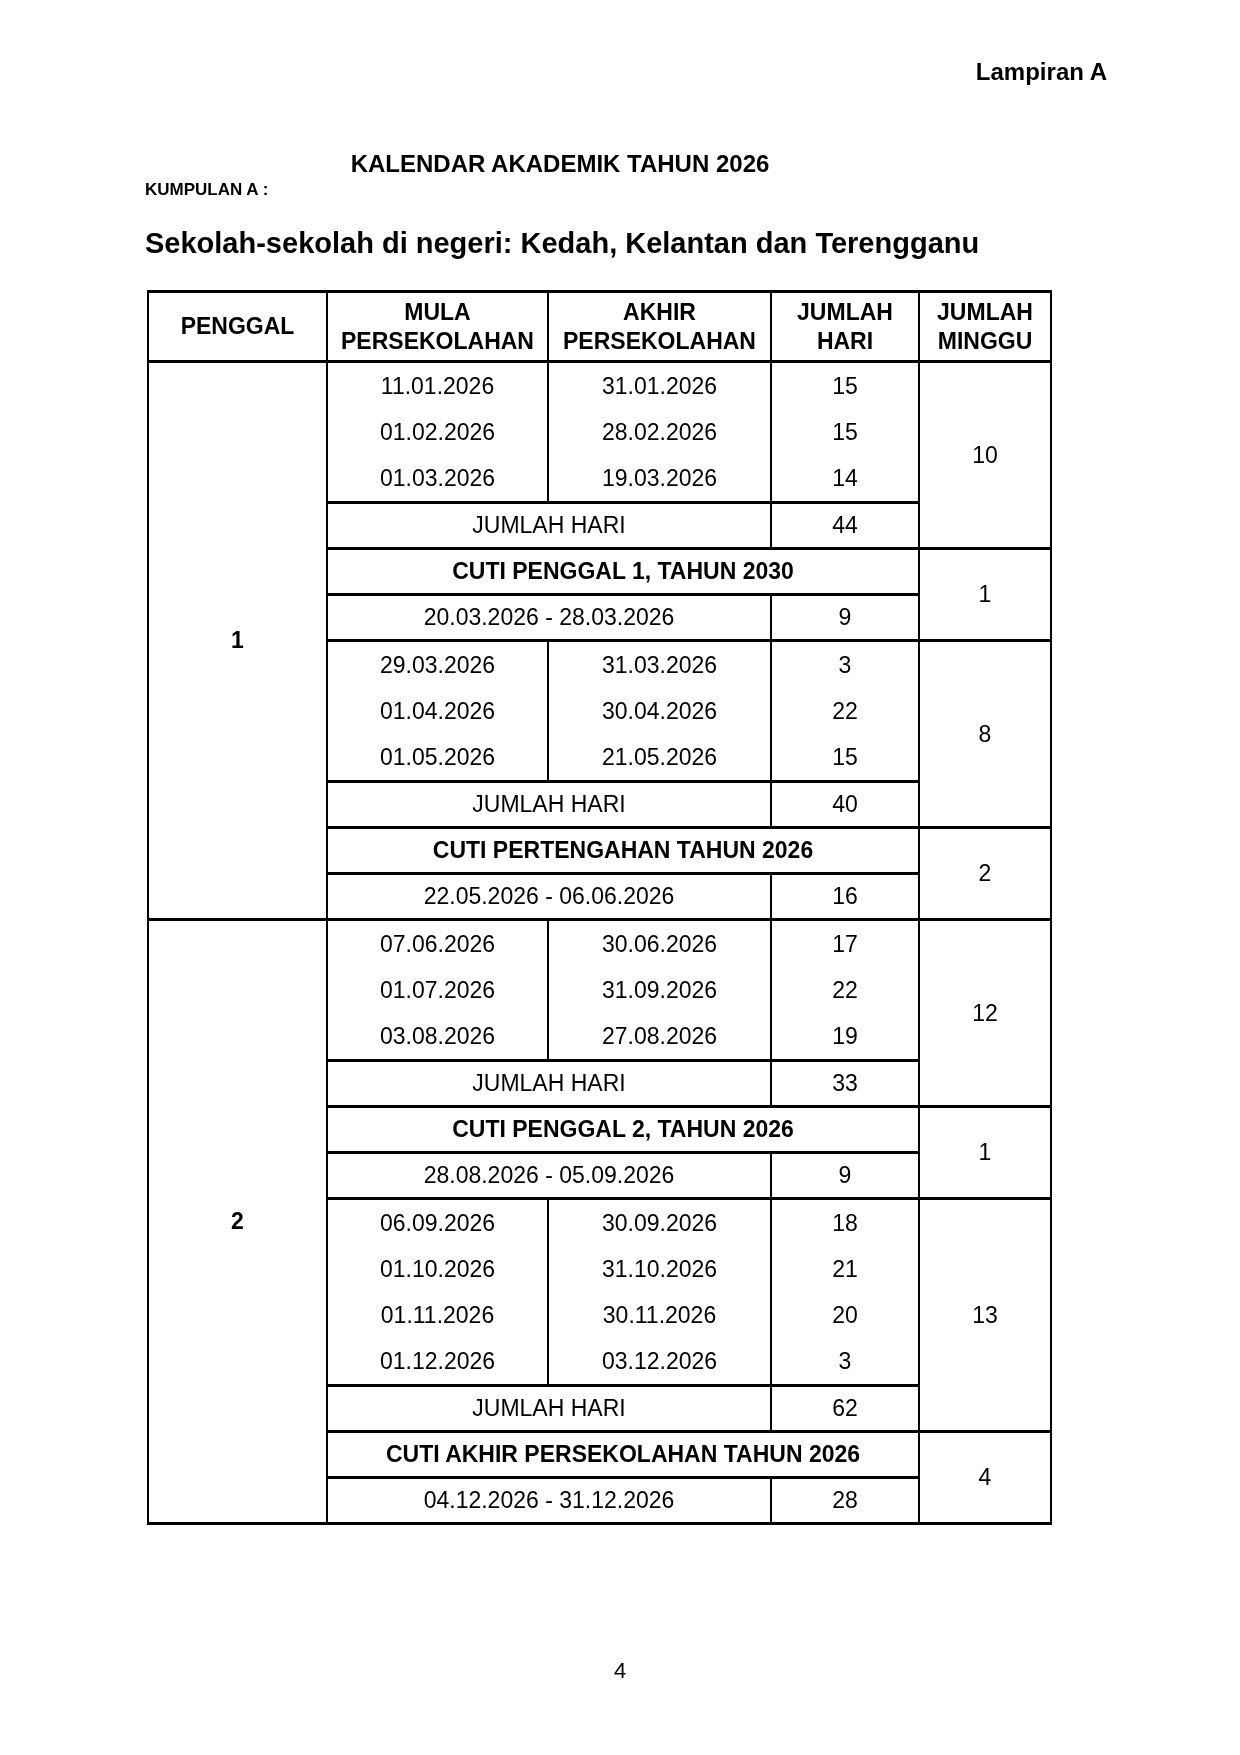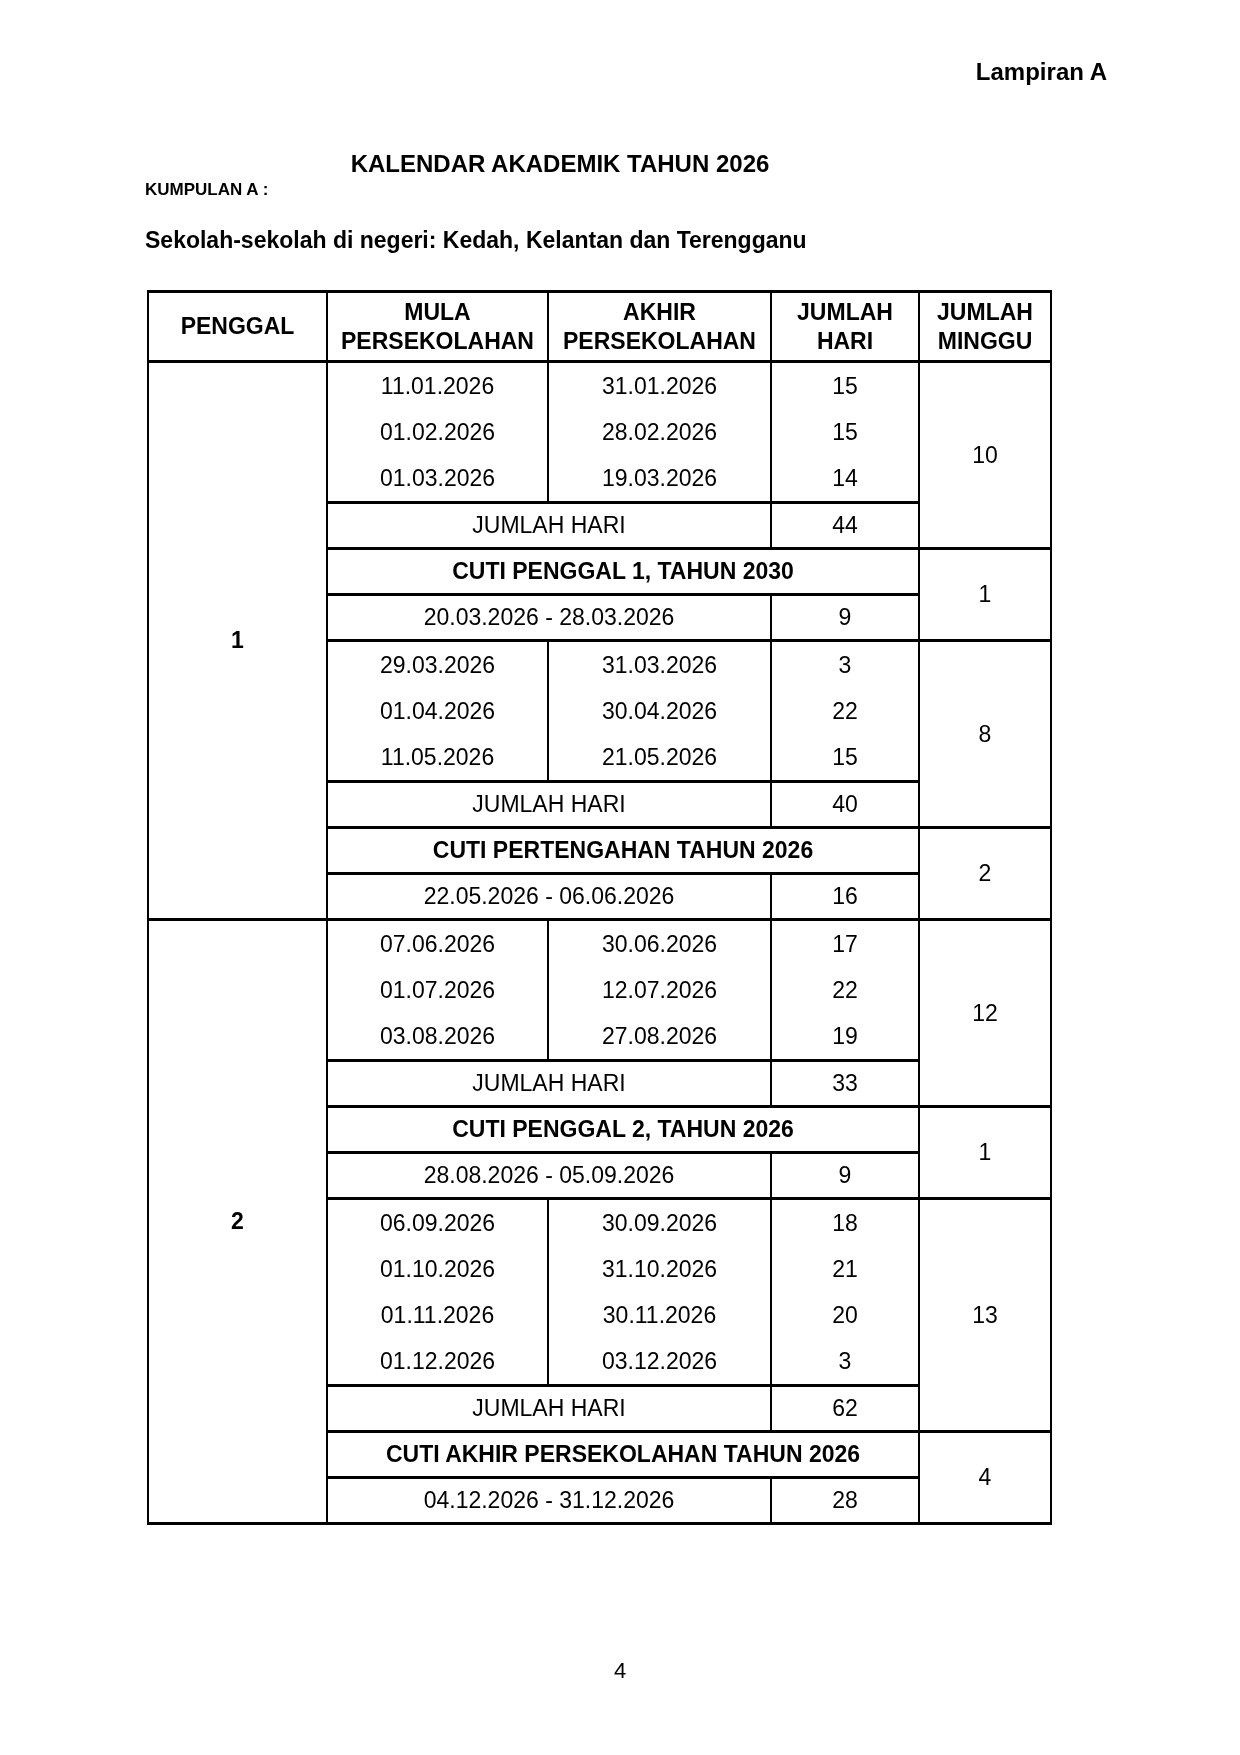--- a/index.html
+++ b/index.html
@@ -31,21 +31,21 @@
     position: absolute;
     top: 180px;
     left: 145px;
     font-size: 17px;
     font-weight: bold;
   }
   .subtitle {
     position: absolute;
     top: 227px;
     left: 145px;
-    font-size: 23px;
+    font-size: 29px;
     font-weight: bold;
   }
   table.cal-table {
     position: absolute;
     top: 290px;
     left: 147px;
     width: 903px;
     border-collapse: collapse;
     table-layout: fixed;
   }
@@ -133,21 +133,21 @@
     </tr>
     <tr class="r-std">
       <td colspan="2">20.03.2026 - 28.03.2026</td>
       <td>9</td>
     </tr>
 
     <tr class="r-dates3">
       <td>
         <div class="stack-line">29.03.2026</div>
         <div class="stack-line">01.04.2026</div>
-        <div class="stack-line">11.05.2026</div>
+        <div class="stack-line">01.05.2026</div>
       </td>
       <td>
         <div class="stack-line">31.03.2026</div>
         <div class="stack-line">30.04.2026</div>
         <div class="stack-line">21.05.2026</div>
       </td>
       <td>
         <div class="stack-line">3</div>
         <div class="stack-line">22</div>
         <div class="stack-line">15</div>
@@ -170,21 +170,21 @@
 
     <tr class="r-dates3">
       <td class="bold" rowspan="8">2</td>
       <td>
         <div class="stack-line">07.06.2026</div>
         <div class="stack-line">01.07.2026</div>
         <div class="stack-line">03.08.2026</div>
       </td>
       <td>
         <div class="stack-line">30.06.2026</div>
-        <div class="stack-line">12.07.2026</div>
+        <div class="stack-line">31.09.2026</div>
         <div class="stack-line">27.08.2026</div>
       </td>
       <td>
         <div class="stack-line">17</div>
         <div class="stack-line">22</div>
         <div class="stack-line">19</div>
       </td>
       <td rowspan="2">12</td>
     </tr>
     <tr class="r-std">

